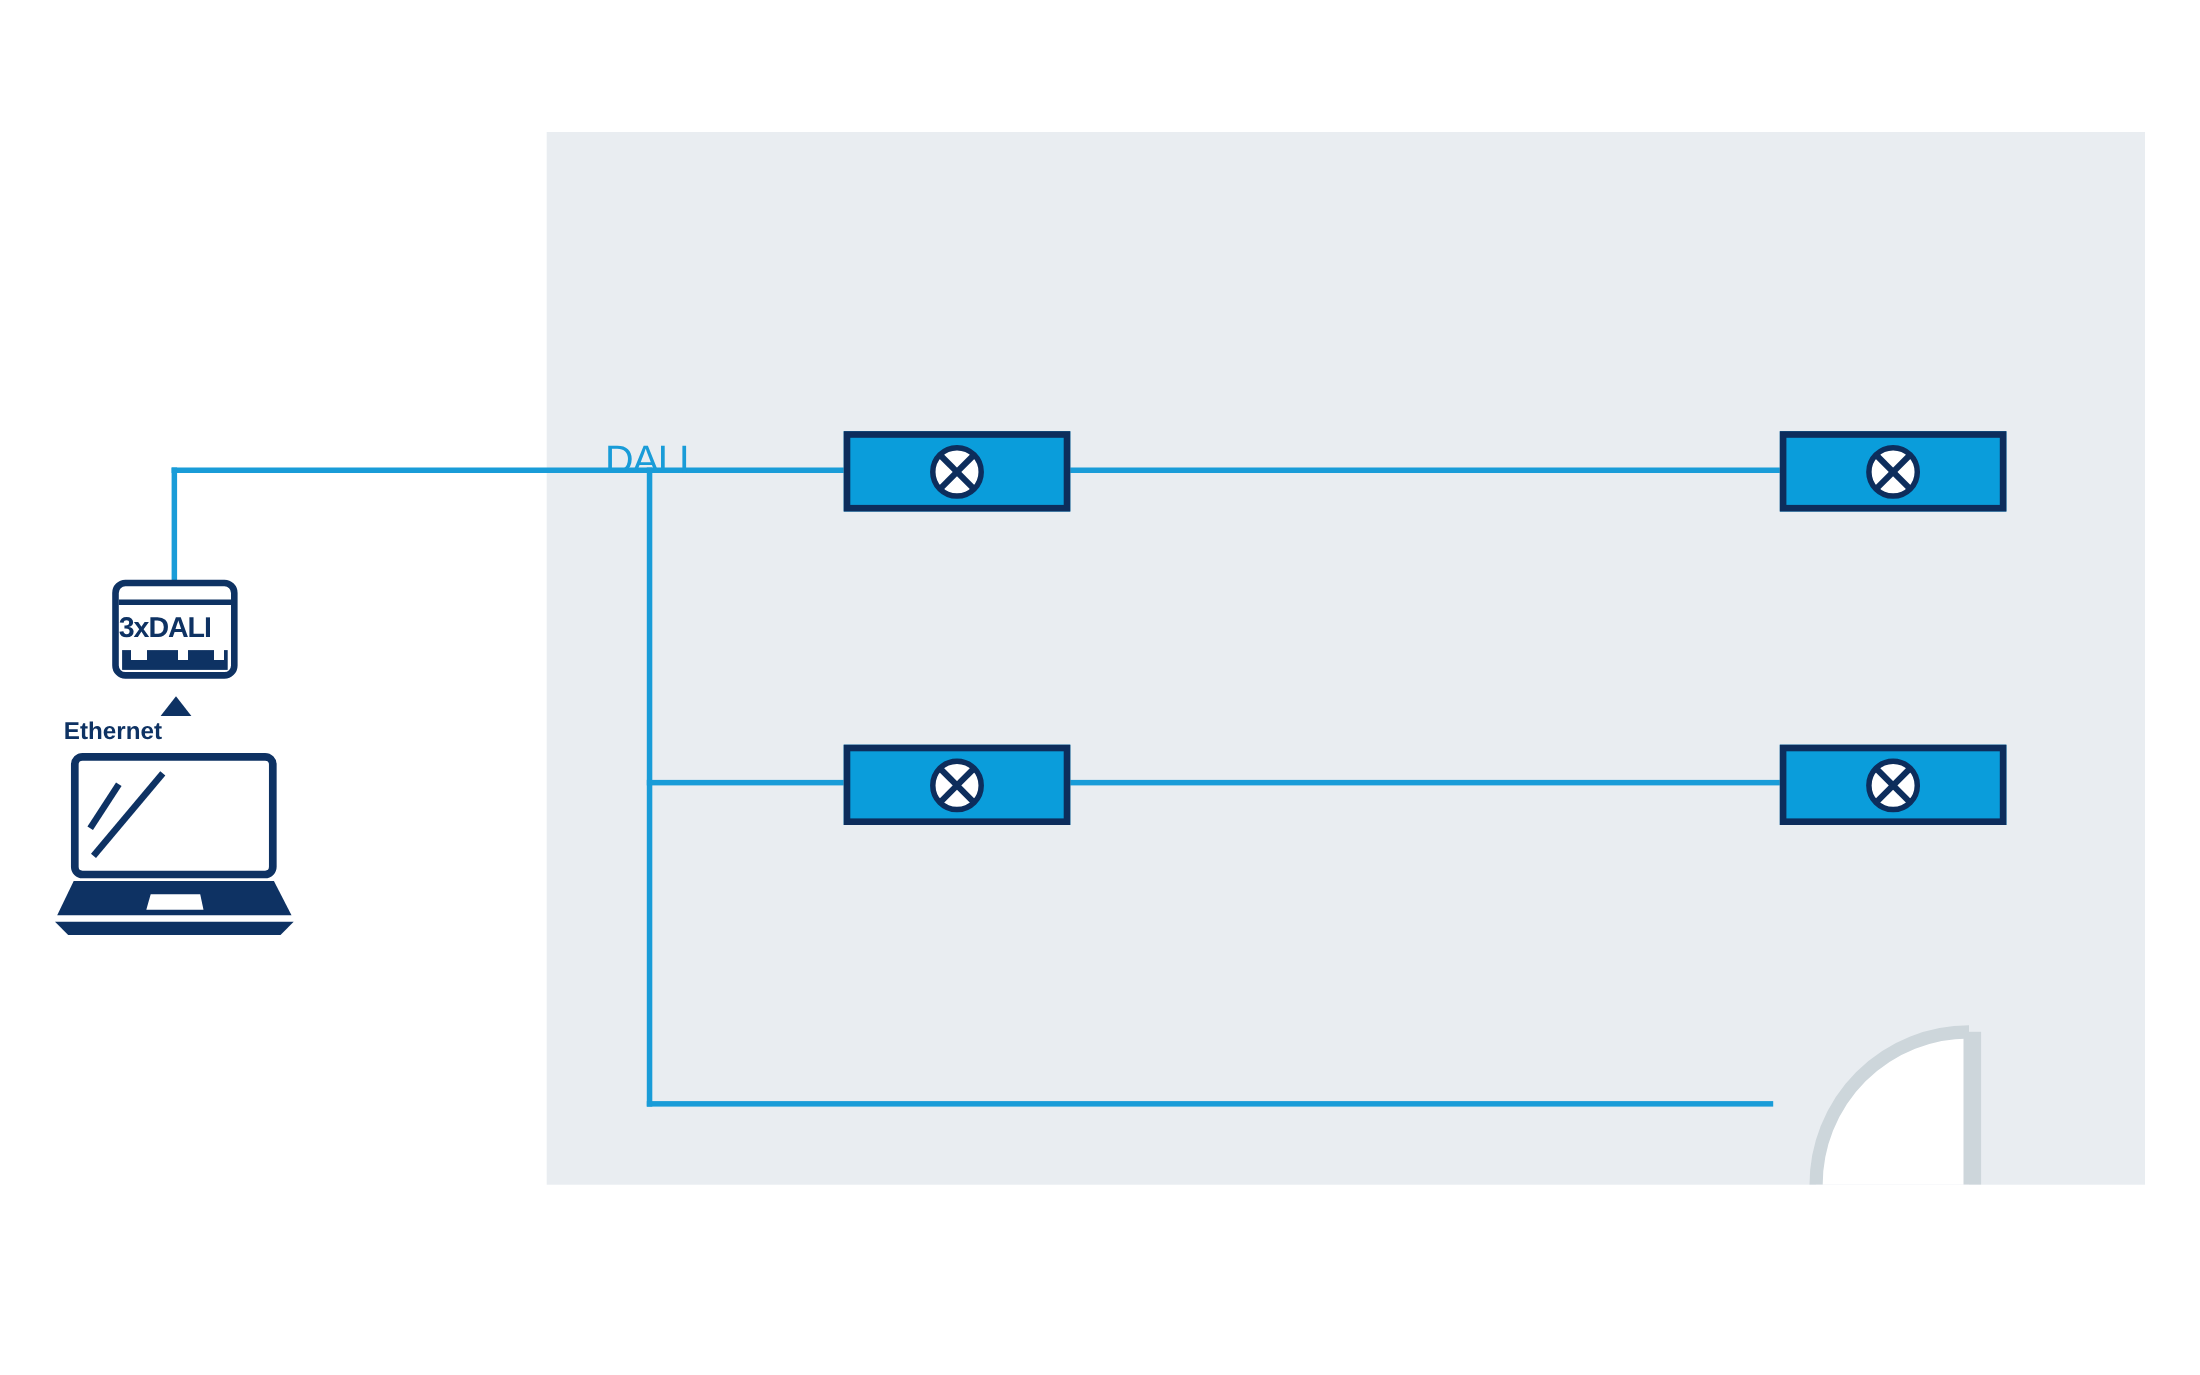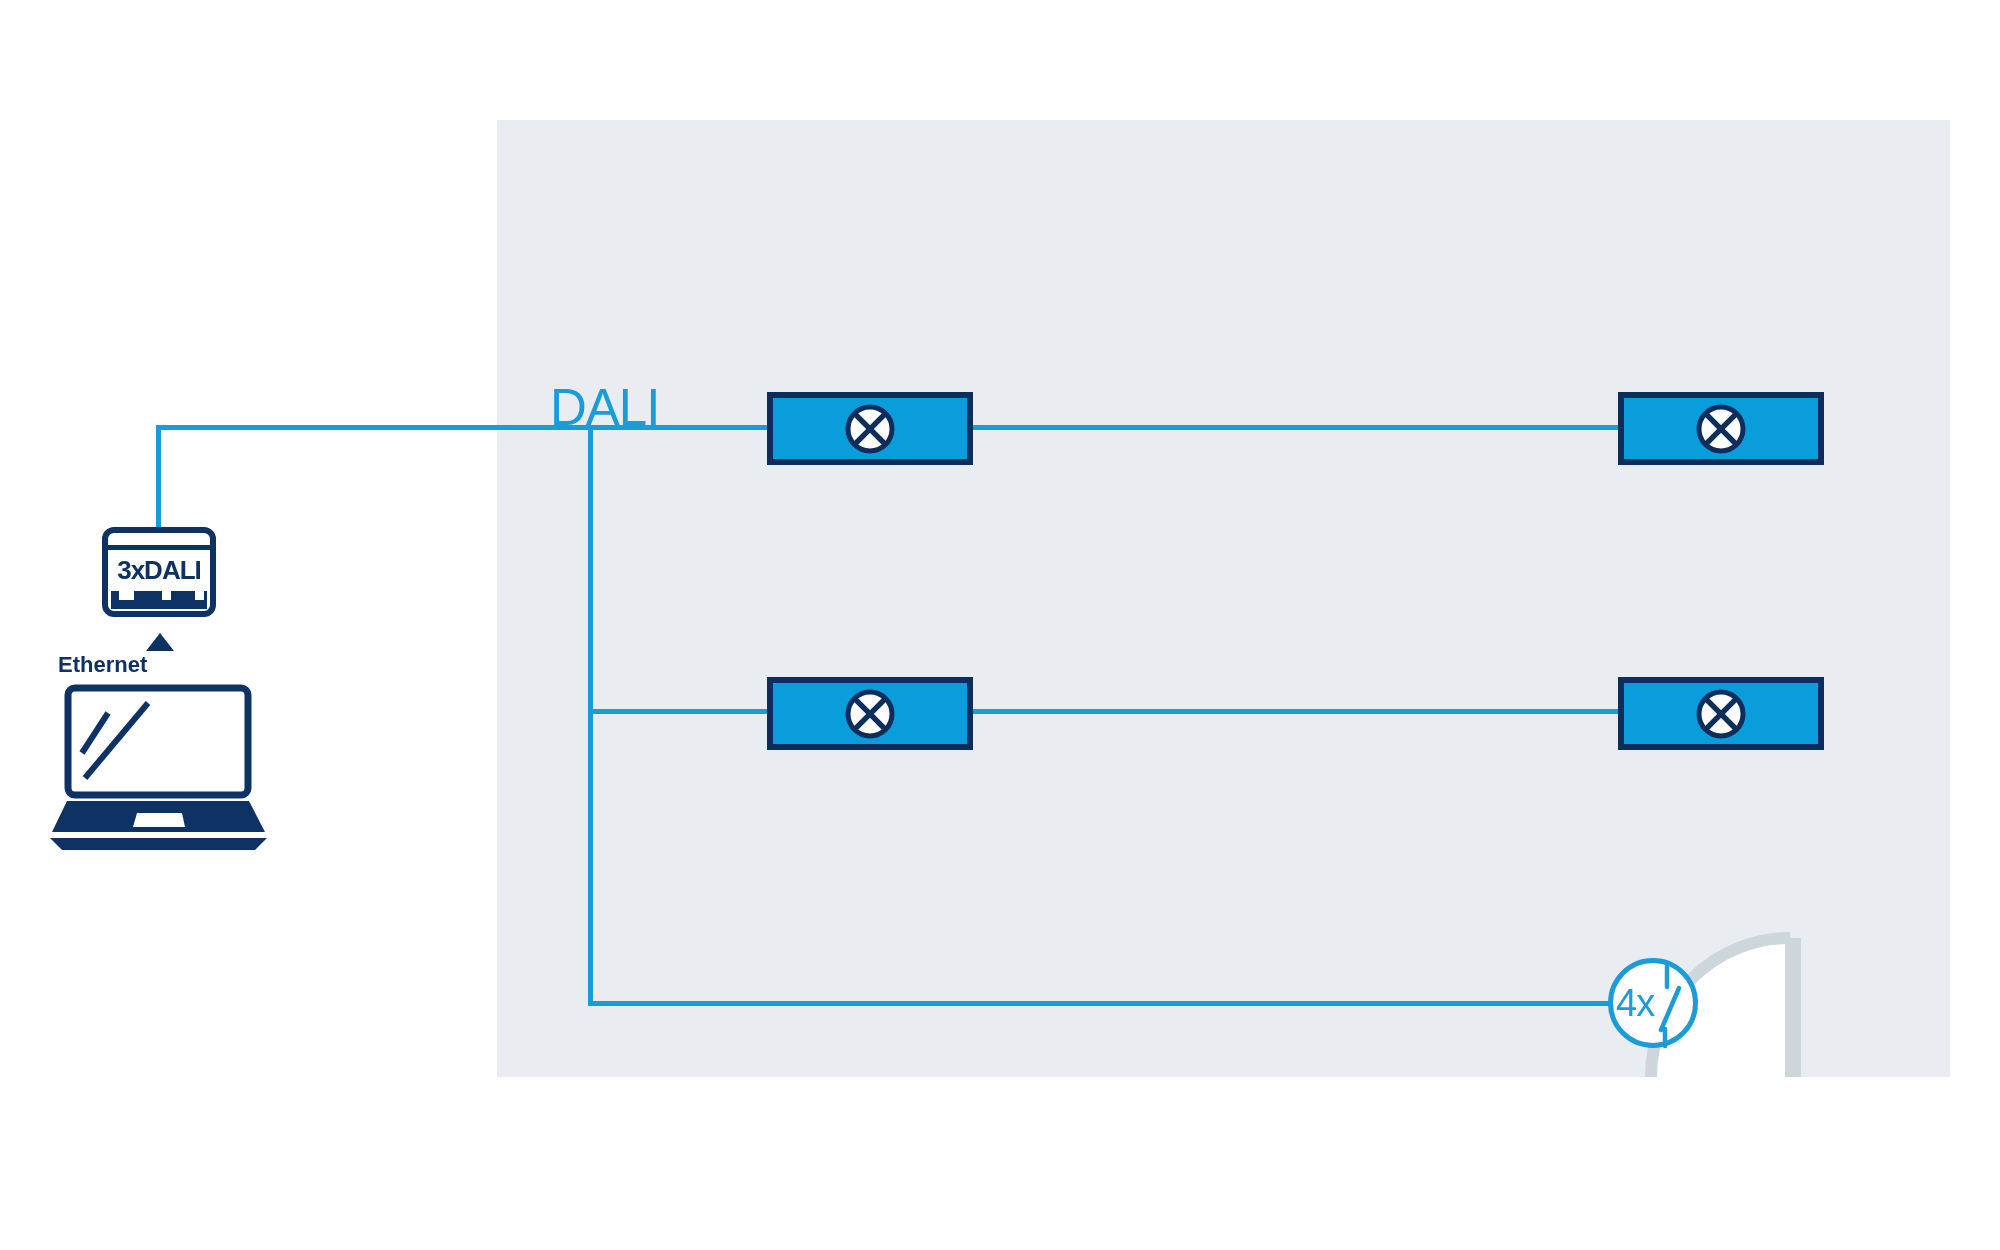--- a/index.html
+++ b/index.html
@@ -14,21 +14,21 @@
   .busline{position:absolute;background:#199cd8;}
   .l-top-h   {left:156px;top:425px;width:611px;height:5px;}
   .l-gw-v    {left:156px;top:425px;width:5px;height:104px;}
   .l-trunk-v {left:588px;top:425px;width:5px;height:581px;}
   .l-r1-mid  {left:973px;top:425px;width:645px;height:5px;}
   .l-r2-left {left:588px;top:709px;width:179px;height:5px;}
   .l-r2-mid  {left:973px;top:709px;width:645px;height:5px;}
   .l-bot-h   {left:588px;top:1001px;width:1024px;height:5px;}
   
   .dali-label{
-    position:absolute;left:550px;top:382px;font-size:51px;font-weight:500;
+    position:absolute;left:550px;top:400px;font-size:36px;font-weight:500;
     color:#199cd8;letter-spacing:-1px;line-height:1;
   }
   
   .luminaire{
     position:absolute;width:206px;height:73px;box-sizing:border-box;
     background:#0a9ddb;border:6px solid #0d2d5c;
     display:flex;align-items:center;justify-content:center;
   }
   .lum-1{left:767px; top:392px;}
   .lum-2{left:1618px;top:392px;}
@@ -41,21 +41,21 @@
     position:absolute;left:13px;top:31px;font-size:38px;font-weight:500;
     color:#1b9cd9;line-height:1;letter-spacing:-1px;
   }
   
   .gateway{
     position:absolute;left:102px;top:527px;width:114px;height:90px;box-sizing:border-box;
     background:#ffffff;border:6px solid #0e3263;border-radius:12px;
   }
   .gw-top{height:12px;border-bottom:5px solid #0e3263;}
   .gw-label{
-    display:block;text-align:center;margin-top:7px;font-size:26px;font-weight:600;
+    display:block;margin-top:7px;font-size:26px;font-weight:600;
     color:#0e3263;line-height:1;letter-spacing:-1px;
   }
   .gw-pins{position:absolute;left:3px;right:3px;bottom:2px;height:18px;}
   .gw-pins-teeth{
     position:absolute;left:0;right:0;top:0;height:9px;
     background:linear-gradient(to right,
       #0e3263 0px,#0e3263 8px,
       #ffffff 8px,#ffffff 23px,
       #0e3263 23px,#0e3263 51px,
       #ffffff 51px,#ffffff 60px,
@@ -122,29 +122,20 @@
     </svg>
   </div>
   <div class="luminaire lum-4">
     <svg width="54" height="54" viewBox="0 0 54 54">
       <circle cx="27" cy="27" r="22" fill="#ffffff" stroke="#0d2d5c" stroke-width="5"></circle>
       <line x1="11.4" y1="11.4" x2="42.6" y2="42.6" stroke="#0d2d5c" stroke-width="5.5"></line>
       <line x1="42.6" y1="11.4" x2="11.4" y2="42.6" stroke="#0d2d5c" stroke-width="5.5"></line>
     </svg>
   </div>
 
-  <div class="switch">
-    <svg width="100" height="100" viewBox="0 0 100 100">
-      <circle cx="50" cy="50" r="42.5" fill="#ffffff" stroke="#1b9cd9" stroke-width="5"></circle>
-      <line x1="64" y1="14" x2="64" y2="34" stroke="#1b9cd9" stroke-width="4.5" stroke-linecap="round"></line>
-      <line x1="58" y1="77" x2="76" y2="35" stroke="#1b9cd9" stroke-width="4.5" stroke-linecap="round"></line>
-      <line x1="62" y1="76" x2="62" y2="93" stroke="#1b9cd9" stroke-width="4.5" stroke-linecap="round"></line>
-    </svg>
-    <span class="switch-label">4x</span>
-  </div>
 
   <div class="gateway">
     <div class="gw-top"></div>
     <span class="gw-label">3xDALI</span>
     <div class="gw-pins">
       <div class="gw-pins-teeth"></div>
       <div class="gw-pins-bar"></div>
     </div>
   </div>
 

